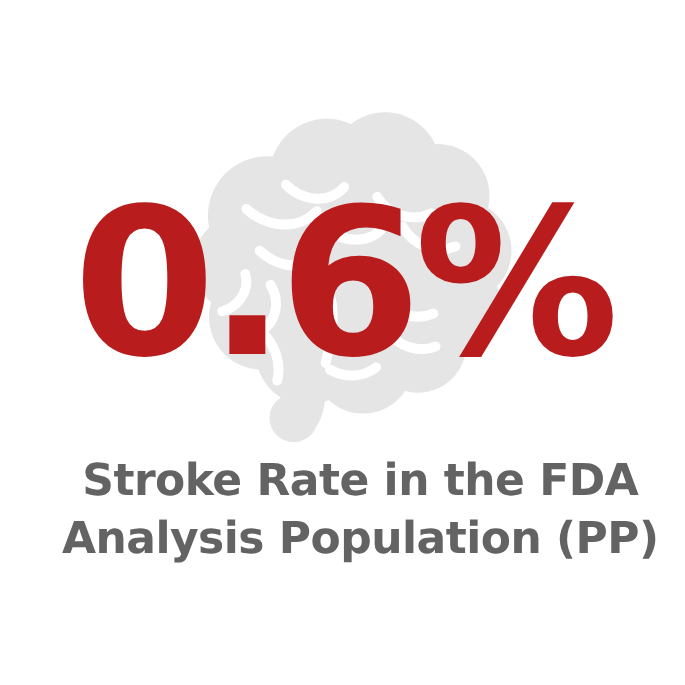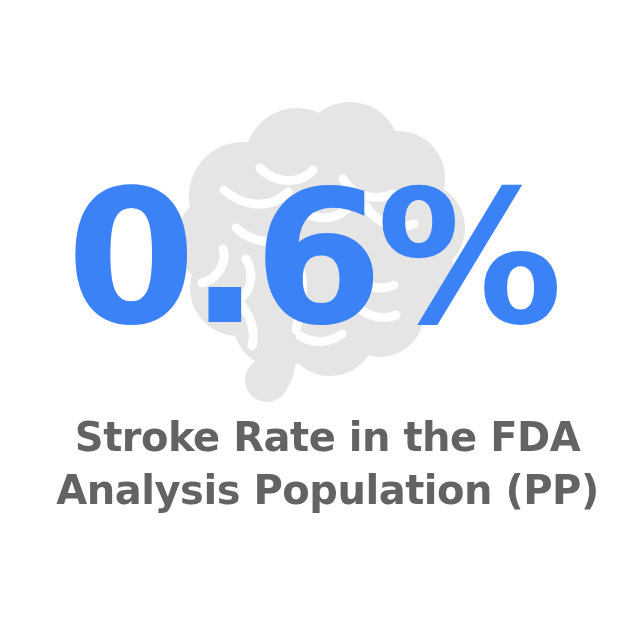--- a/index.html
+++ b/index.html
@@ -45,21 +45,21 @@
     height: 180px;
     display: flex;
     align-items: center;
     justify-content: center;
     line-height: 1;
   }
   .stat-value {
     font-family: "DejaVu Sans", "Liberation Sans", sans-serif;
     font-size: 186px;
     font-weight: 700;
-    color: #3b82f6;
+    color: #b91c1c;
     letter-spacing: -0.035em;
     line-height: 1;
     white-space: nowrap;
     -webkit-font-smoothing: antialiased;
   }
 
   
   .stat-caption {
     position: absolute;
     left: 16px;

